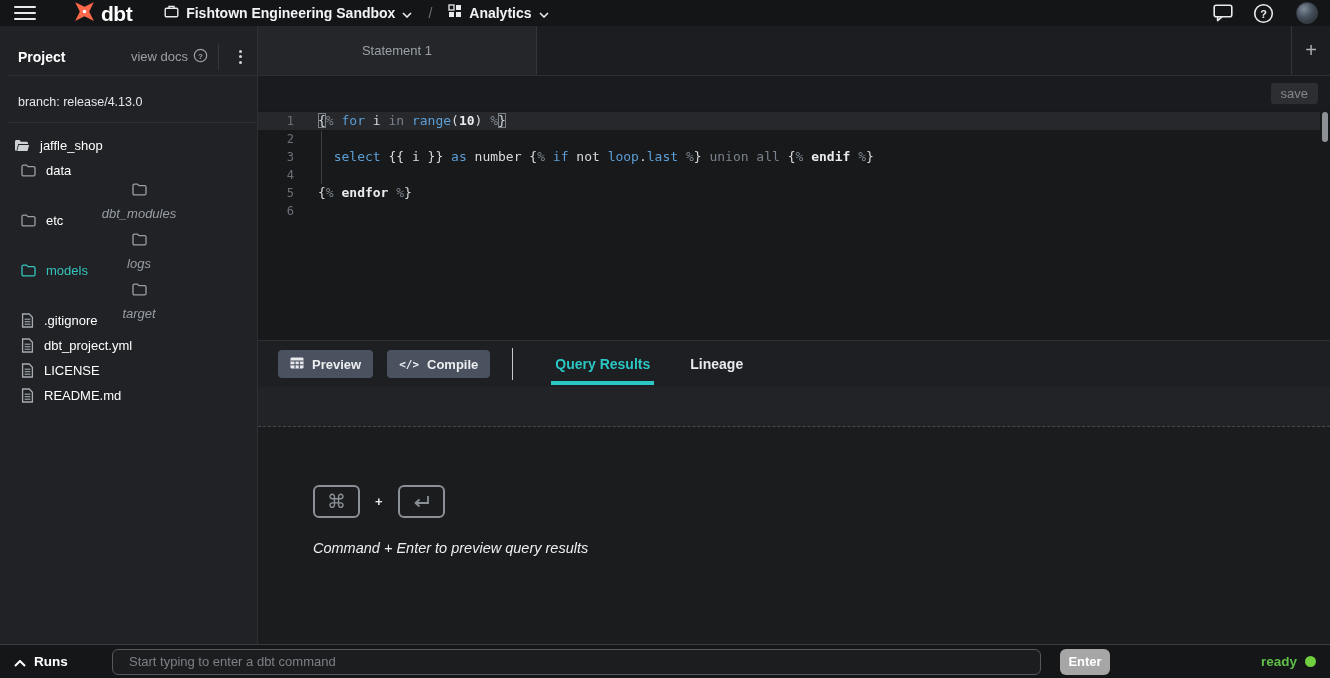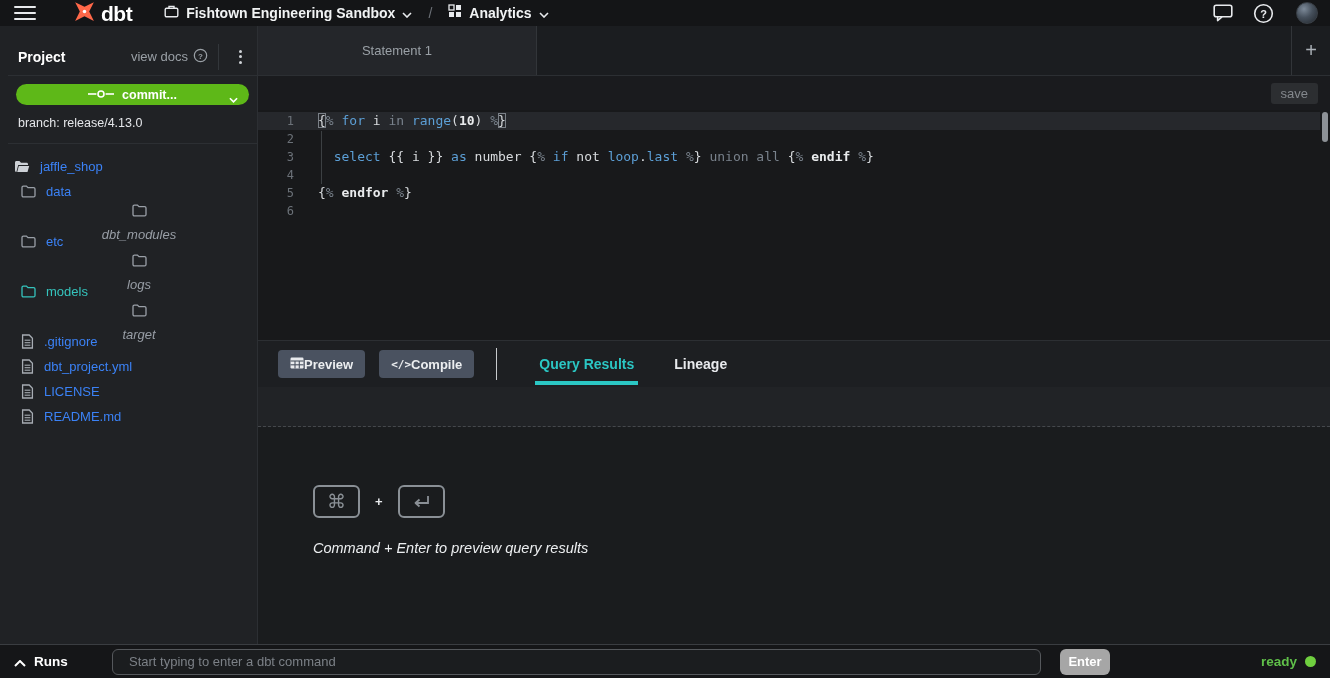--- a/index.html
+++ b/index.html
@@ -34,21 +34,21 @@
   .viewdocs { display:flex; align-items:center; gap:5px; color:#9aa0a6; font-size:13px; cursor:pointer; }
   .sb-vdiv { width:1px; height:26px; background:#33373b; margin:0 10px; }
   .kebab { width:22px; display:flex; flex-direction:column; align-items:center; gap:2.5px; cursor:pointer; padding:4px 0; }
   .kebab i { width:3px; height:3px; border-radius:50%; background:#cfd3d7; }
   .commit-section { padding:8px 8px 0 8px; border-bottom:1px solid #2c2f33; flex:none; }
   .commit-btn { height:21px; border-radius:11px; background:#5eb818; color:#fff; font-weight:bold; font-size:12.5px;
                 display:flex; align-items:center; justify-content:center; gap:8px; position:relative; cursor:pointer; }
   .commit-btn .chev { position:absolute; right:11px; top:8px; }
   .branch { color:#e4e6e9; font-size:12.5px; padding:11px 0 13px 2px; }
   .file-tree { padding-top:10px; flex:1; overflow:hidden; }
-  .tree-item { height:25px; display:flex; align-items:center; gap:10px; padding-left:6px; font-size:13px; color:#3b82f6; cursor:pointer; }
+  .tree-item { height:25px; display:flex; align-items:center; gap:10px; padding-left:6px; font-size:13px; color:#ffffff; cursor:pointer; }
   .tree-item.indent { padding-left:13px; }
   .tree-item.s-italic { font-style:italic; color:#989ea6;flex-direction:column; }
   .tree-item.s-active { color:#35c4bd; }
   .tree-item svg { flex:none; }
 
   
   .main { flex:1; min-width:0; display:flex; flex-direction:column; background:#0c4a6e; }
   .tabbar { height:50px; flex:none; display:flex; align-items:stretch; background:#1b1d20; border-bottom:1px solid #2c2f33; }
   .tab { width:279px; flex:none; background:#24262a; border-right:1px solid #323539; color:#9aa0a6; font-size:13px;
          display:flex; align-items:center; justify-content:center; cursor:pointer; }
@@ -67,21 +67,21 @@
   .tk-b { color:#5c9fd6; }
   .tk-g { color:#79828c; }
   .tk-w { color:#d8dbde; }
   .tk-wb { color:#e9ebed; font-weight:bold; }
   .tk-box { color:#d8dbde; box-shadow:inset 0 0 0 1px #7a8087; }
   .indent-guide { position:absolute; left:63px; top:21px; width:1px; height:53px; background:#3c4043; }
   .ed-scrollbar { position:absolute; top:2px; right:2px; width:6px; height:30px; background:#8d9196; border-radius:3px; cursor:pointer; }
 
   .results-toolbar { height:46px; flex:none; background:#1d1f22; display:flex; align-items:center; padding-left:20px; }
   .rbtn { height:28px; background:#4a5260; border-radius:4px; color:#eceef0; font-size:13px; font-weight:600;
-          display:flex; align-items:center; padding:0 12px; margin-right:14px; cursor:pointer; }
+          display:flex; align-items:center; gap:8px; padding:0 12px; margin-right:14px; cursor:pointer; }
   .rbtn .code-glyph { font-family:"DejaVu Sans Mono", monospace; font-size:11px; font-weight:bold; color:#eceef0; }
   .rt-vdiv { width:1px; height:32px; background:#c7cacd; margin:0 22px 0 8px; flex:none; }
   .rtab { margin:0 20px; font-size:14px; font-weight:600; color:#e8eaed; height:46px; display:flex; align-items:center;
           position:relative; cursor:pointer; }
   .rtab.active { color:#2bc7c4; }
   .rtab.active::after { content:""; position:absolute; left:-4px; right:-4px; bottom:2px; height:4px; background:#2bc7c4; }
   .results-strip { height:40px; flex:none; background:#212326; border-bottom:1px dashed #45484c; }
   .results-content { flex:1; background:#1a1c1e; padding:58px 0 0 55px; }
   .keys { display:flex; align-items:center; gap:15px; }
   .keycap { width:47px; height:33px; border:2px solid #8a9096; border-radius:6px; display:flex; align-items:center;
@@ -187,35 +187,20 @@
           </span>
         </span>
         <span class="sb-vdiv"></span>
         <span class="kebab">
             <i></i>
             <i></i>
             <i></i>
           </span>
       </div>
       <div class="commit-section">
-        <div class="commit-btn">
-          <span>
-            <svg width="26" height="10" viewBox="0 0 26 10">
-                <line x1="0" y1="5" x2="8.4" y2="5" stroke="#fff" stroke-width="1.6"></line>
-                <circle cx="13" cy="5" r="3" fill="none" stroke="#fff" stroke-width="1.6"></circle>
-                <line x1="17.6" y1="5" x2="26" y2="5" stroke="#fff" stroke-width="1.6"></line>
-              </svg>
-          </span>
-          <span>commit...</span>
-          <span class="chev">
-            <svg width="9" height="6" viewBox="0 0 10 6">
-                <polyline points="1,1 5,5 9,1" fill="none" stroke="#fff" stroke-width="1.8"></polyline>
-              </svg>
-          </span>
-        </div>
         <div class="branch">branch: release/4.13.0</div>
       </div>
       <div class="file-tree">
           <div class="tree-item s-normal">
             <svg width="16" height="13" viewBox="0 0 16 13">
               <path d="M1 2.6 C1 1.8 1.6 1.1 2.4 1.1 H5.4 L7 2.7 H12.6 C13.4 2.7 14 3.3 14 4.1 V5 H4.2 L2.4 11.9 C1.6 11.9 1 11.2 1 10.4 Z M4.8 6 H15.2 L13.5 11.9 H3.2 Z" fill="#cdd1d6"></path>
             </svg>
             <span class="tree-label">jaffle_shop</span>
           </div>
           <div class="tree-item indent s-normal">

